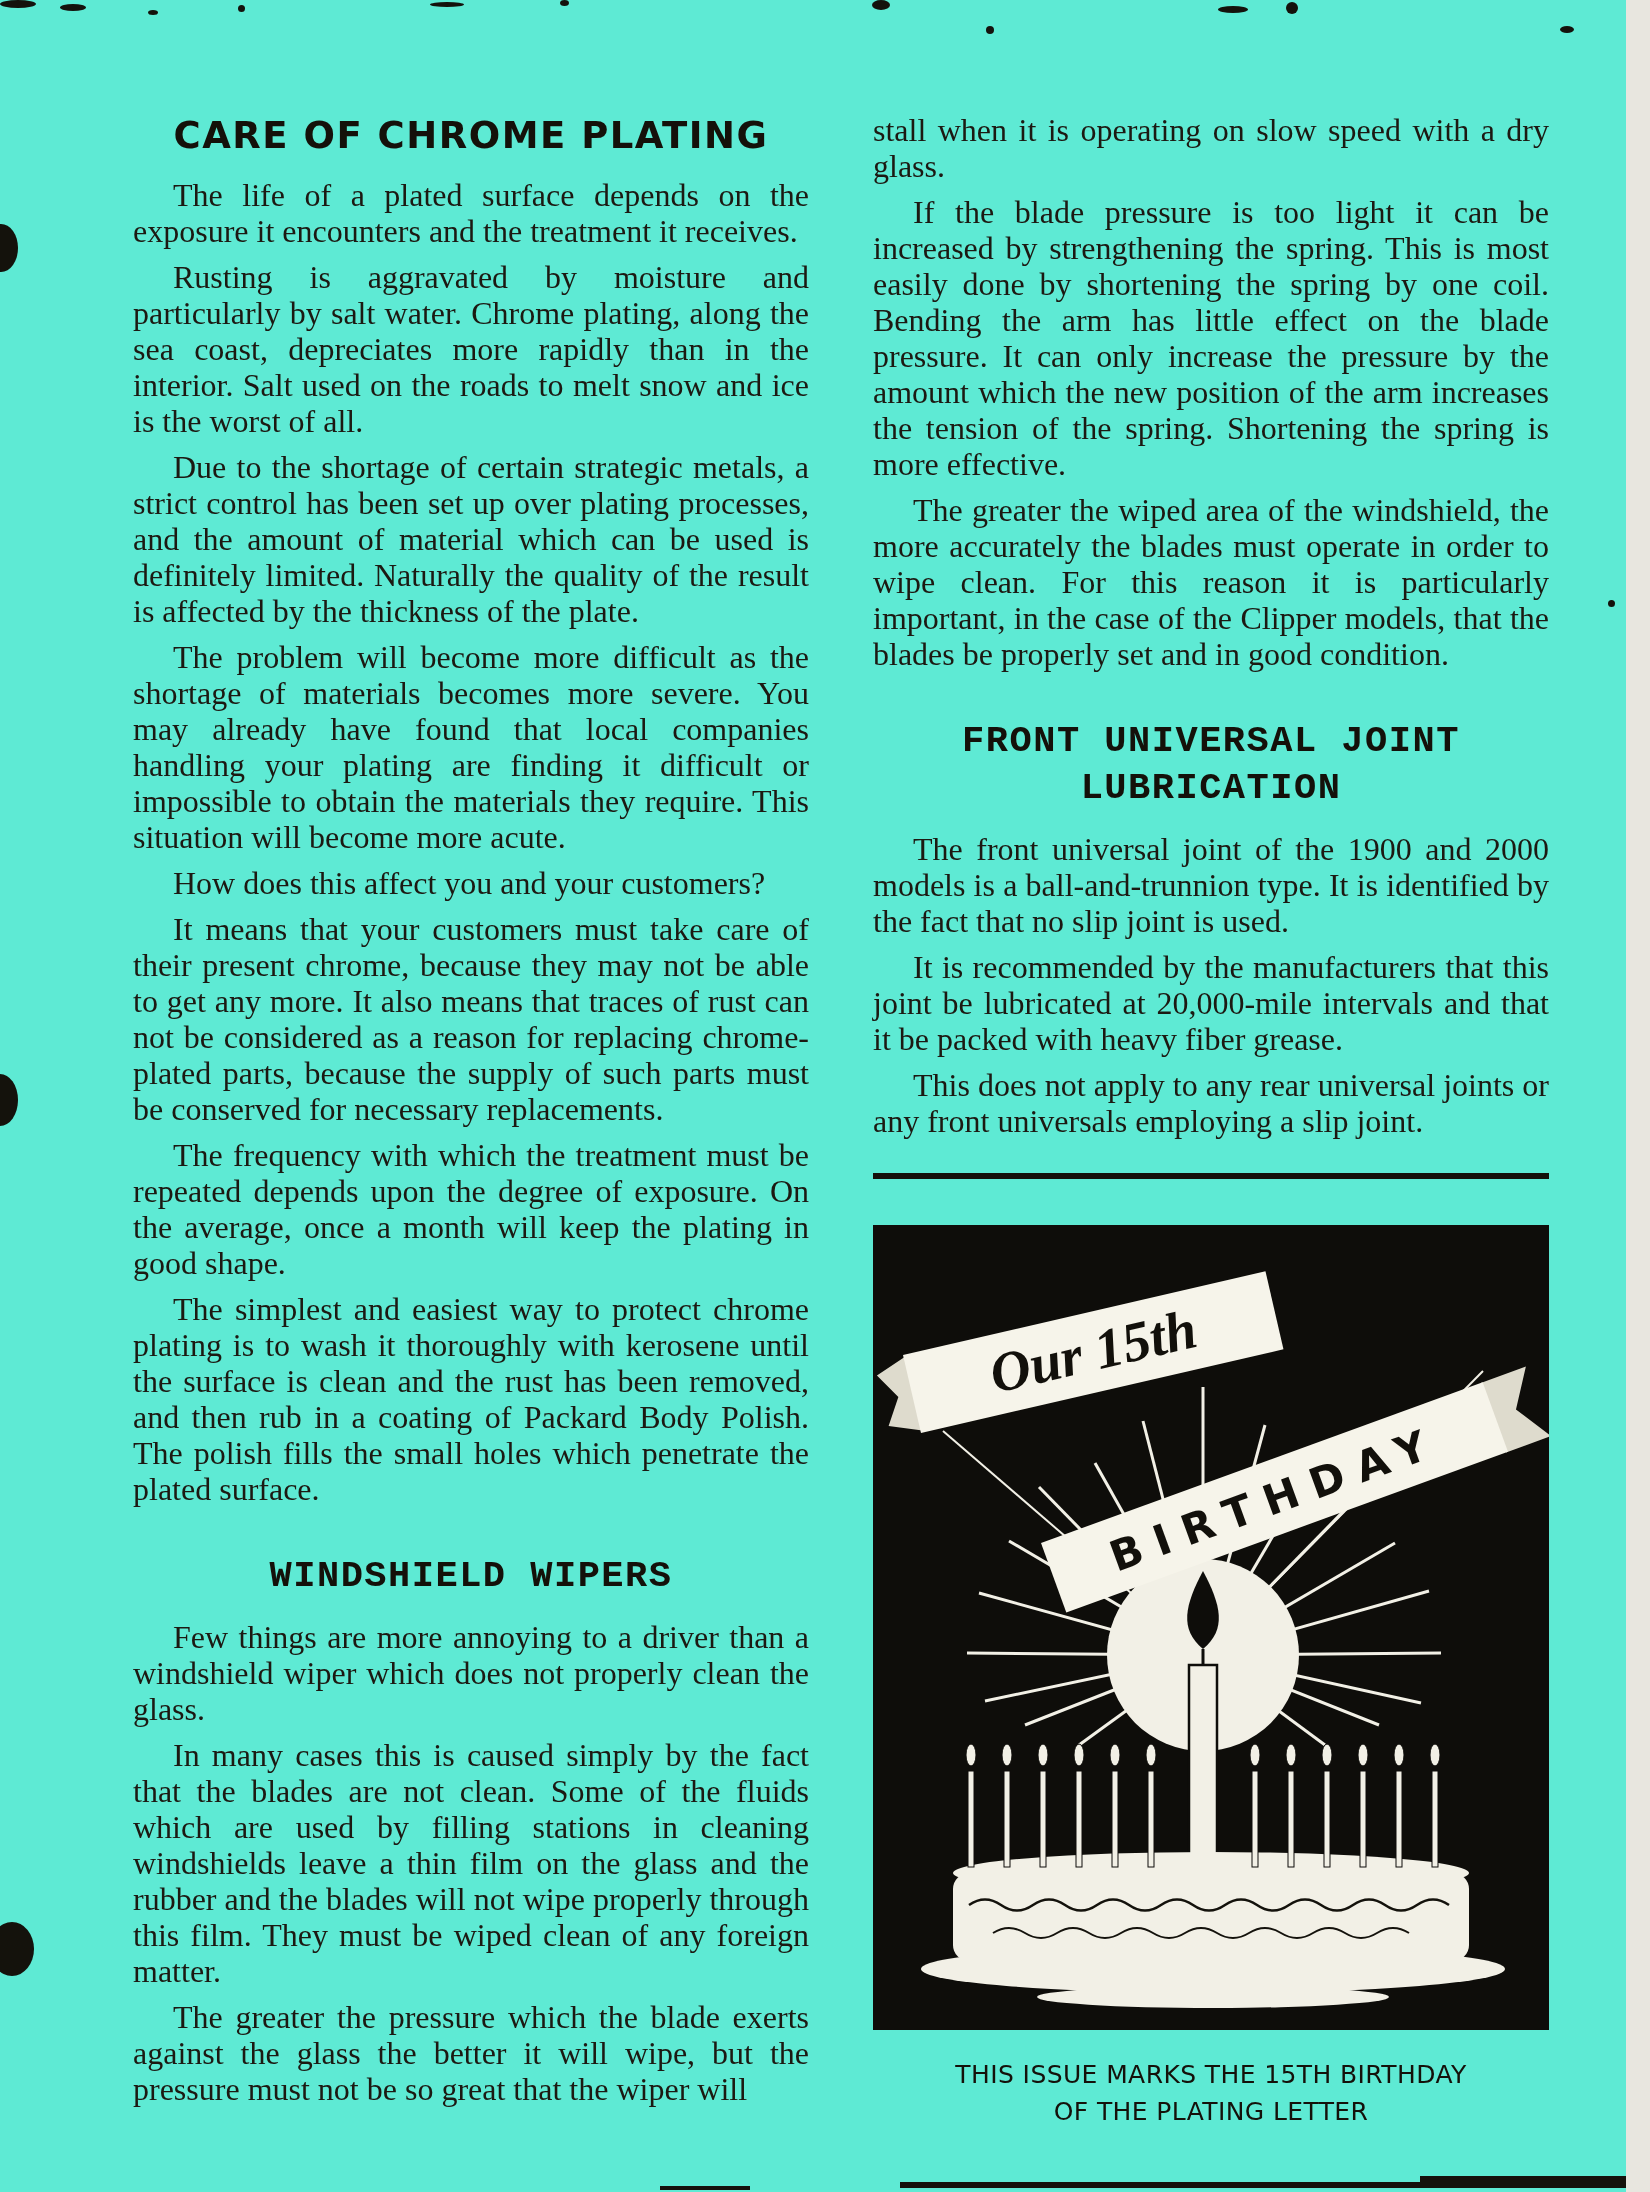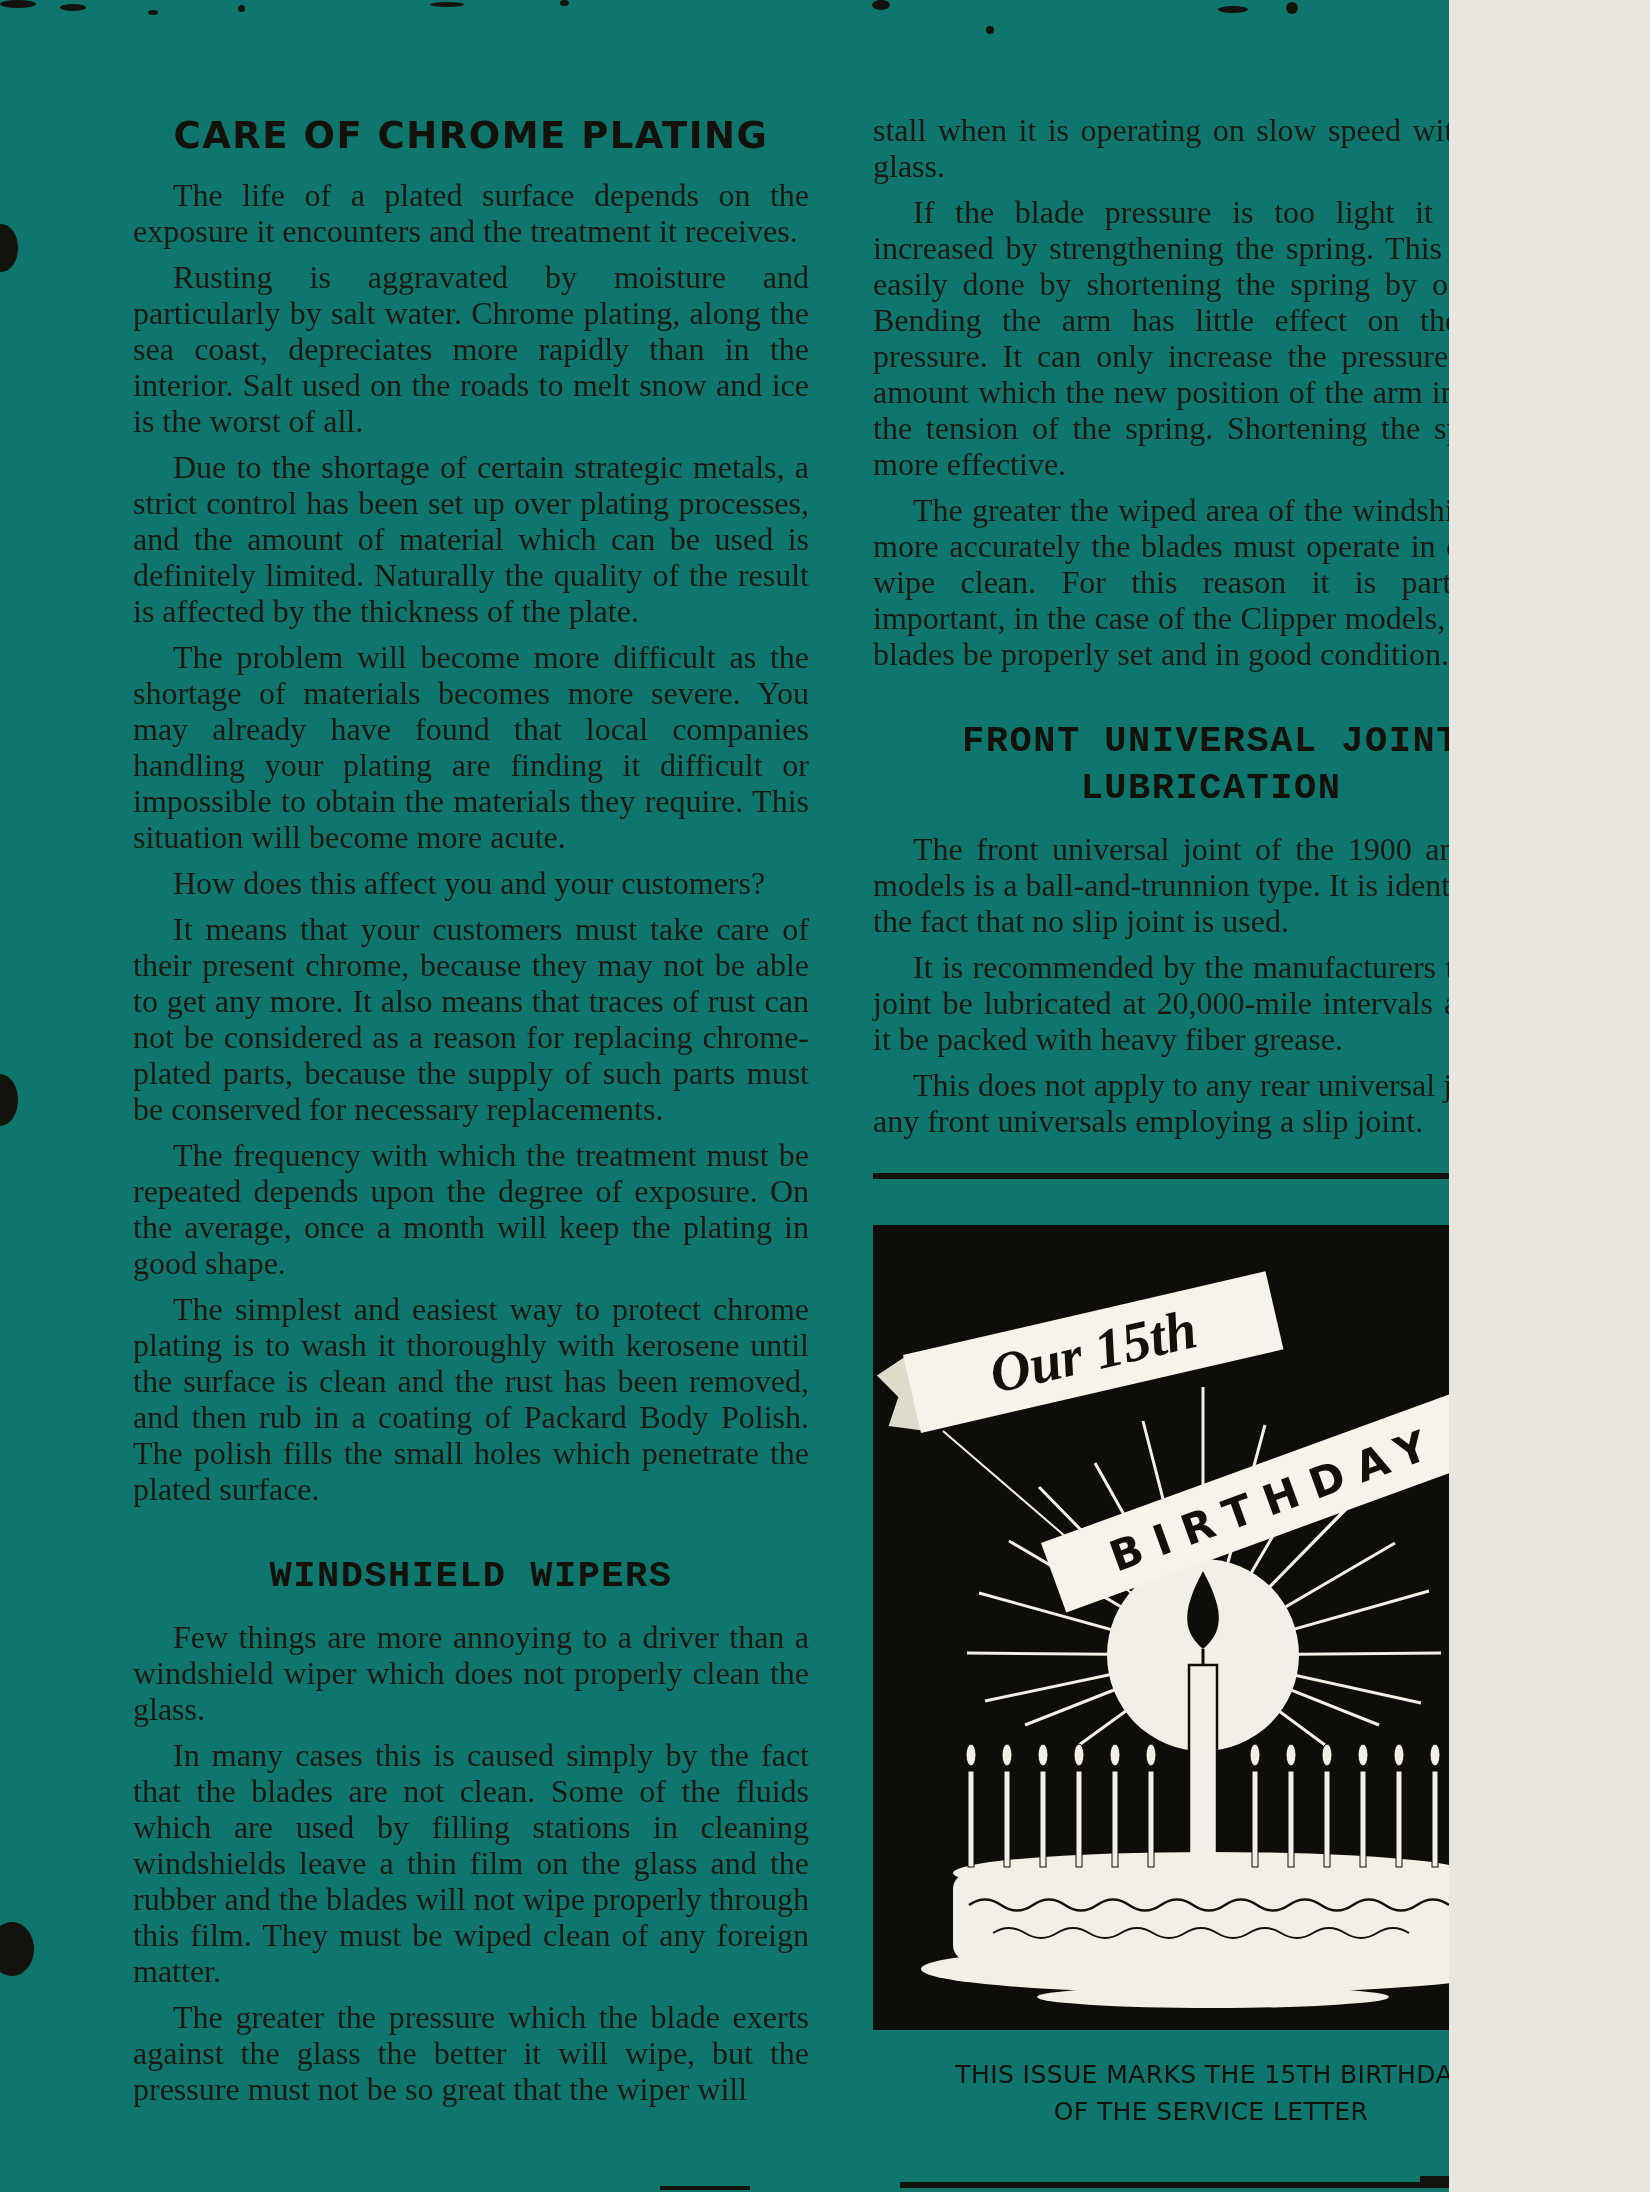--- a/index.html
+++ b/index.html
@@ -1,19 +1,19 @@
 <!DOCTYPE html>
 <html><head>
 <meta charset="utf-8">
 <style>
   * { margin:0; padding:0; box-sizing:border-box; }
   html, body { width:1650px; height:2192px; background:#e8e6df; }
   .page {
-    position:relative; width:1449px; height:2192px; overflow:hidden;
-    background:#0f766e; color:#1c1912;
+    position:relative; width:1626px; height:2192px; overflow:hidden;
+    background:#5eead4; color:#1c1912;
     font-family:"Liberation Serif", serif;
   }
   .columns { position:absolute; top:112px; left:133px; display:flex; gap:64px; }
   .col { width:676px; }
   h1.heading {
     font-family:"DejaVu Sans","Liberation Sans",sans-serif;
     font-weight:700; font-size:37px; letter-spacing:1.5px;
     text-align:center; color:#14110a; line-height:1.28; margin-bottom:18px;
   }
   h1.mt { margin-top:46px;font-family:Liberation Mono, monospace; }
@@ -152,21 +152,21 @@
           <g transform="translate(168,318) rotate(-20)">
             <polygon points="468,0 516,0 492,37 516,74 468,74" fill="#dedbcd"></polygon>
             <rect x="0" y="0" width="470" height="74" fill="#f6f4ea"></rect>
             <text x="235" y="53" text-anchor="middle" font-family="DejaVu Sans, sans-serif" font-weight="bold" font-size="42" letter-spacing="14" fill="#12100b">BIRTHDAY</text>
           </g>
         </svg>
       </div>
 
       <div class="caption">
         <div>THIS ISSUE MARKS THE 15TH BIRTHDAY</div>
-        <div>OF THE SERVICE LETTER</div>
+        <div>OF THE PLATING LETTER</div>
       </div>
     </div>
   </div>
 
   <div class="artifact round" style="left:-16px; top:224px;  width:34px; height:48px;"></div>
   <div class="artifact round" style="left:-18px; top:1074px; width:36px; height:52px;"></div>
   <div class="artifact round" style="left:-10px; top:1922px; width:44px; height:54px;"></div>
 
   <div class="artifact round" style="left:0px;    top:0px;  width:36px; height:8px;"></div>
   <div class="artifact round" style="left:60px;   top:4px;  width:26px; height:7px;"></div>

